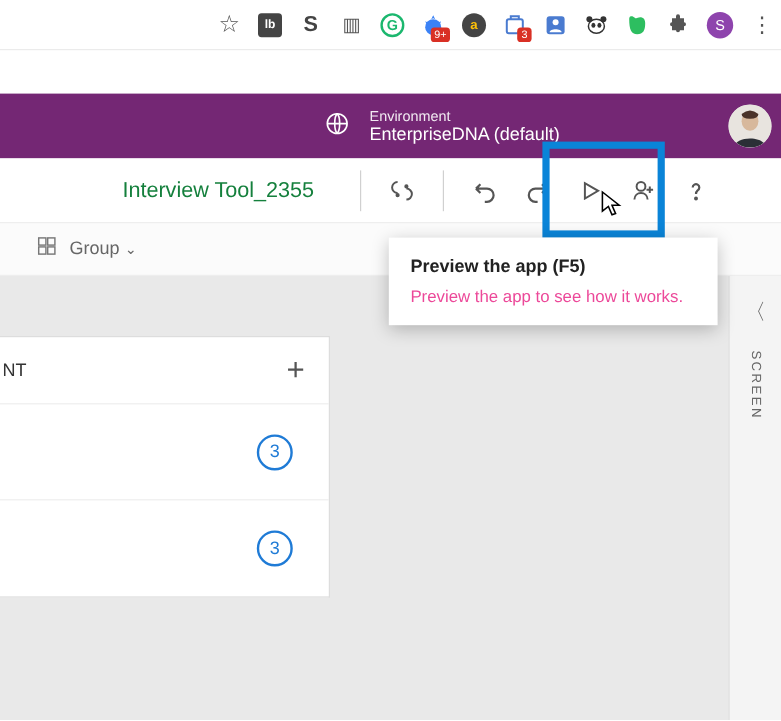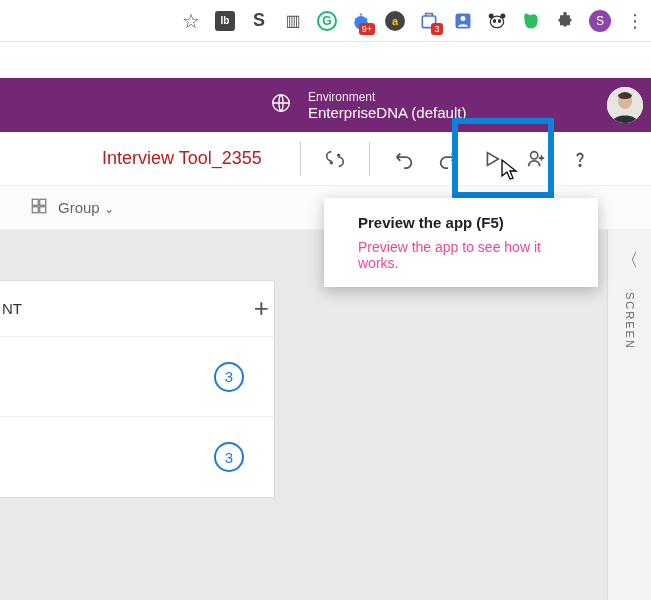--- a/index.html
+++ b/index.html
@@ -71,21 +71,21 @@
 
   
   .toolbar {
     height: 54px;
     display: flex;
     align-items: center;
     position: relative;
     border-bottom: 1px solid #eee;
     background:#fff;
   }
-  .app-name { position:absolute; left:102px; font-size:18px; color:#b91c1c; }
+  .app-name { position:absolute; left:102px; font-size:18px; color:#15803d; }
   .tool-group {
     position:absolute;
     left:288px;
     display:flex;
     align-items:center;
     gap: 0;
   }
   .sep { width:1px; height:34px; background:#d0d0d0; margin: 0 12px; }
   .tool-btn {
     width: 44px; height:44px;
@@ -126,21 +126,21 @@
   .secondary .group-label { font-size: 15px; }
   .secondary .chev { font-size:12px; }
 
   
   .tooltip {
     position:absolute;
     left: 324px; top: 198px;
     width: 274px;
     background:#fff;
     box-shadow: 0 4px 14px rgba(0,0,0,.25);
-    padding: 16px 34px;
+    padding: 16px 18px;
     z-index: 6;
   }
   .tooltip .tt-title { font-weight:600; font-size:15px; color:#222; margin-bottom:8px; }
   .tooltip .tt-body { font-size:14px; color:#ec4899; }
 
   
   .canvas-area {
     position:relative;
     height: 370px;
     background:#e9e9e9;
@@ -149,21 +149,21 @@
     position:absolute;
     left:0; top:50px;
     width:275px;
     background:#fff;
     border:1px solid #ddd;
     border-left:none;
   }
   .nt-row {
     height: 56px;
     display:flex; align-items:center; justify-content:space-between;
-    padding: 0 5px 0 0;
+    padding: 0 20px 0 0;
     border-bottom: 1px solid #eee;
   }
   .nt-row .nt-label { font-size:15px; color:#333; padding-left:2px; }
   .plus { font-size:26px; color:#555; font-weight:300; }
   .count-row {
     height: 80px;
     display:flex; align-items:center; justify-content:flex-end;
     padding-right: 30px;
     border-bottom: 1px solid #eee;
   }

